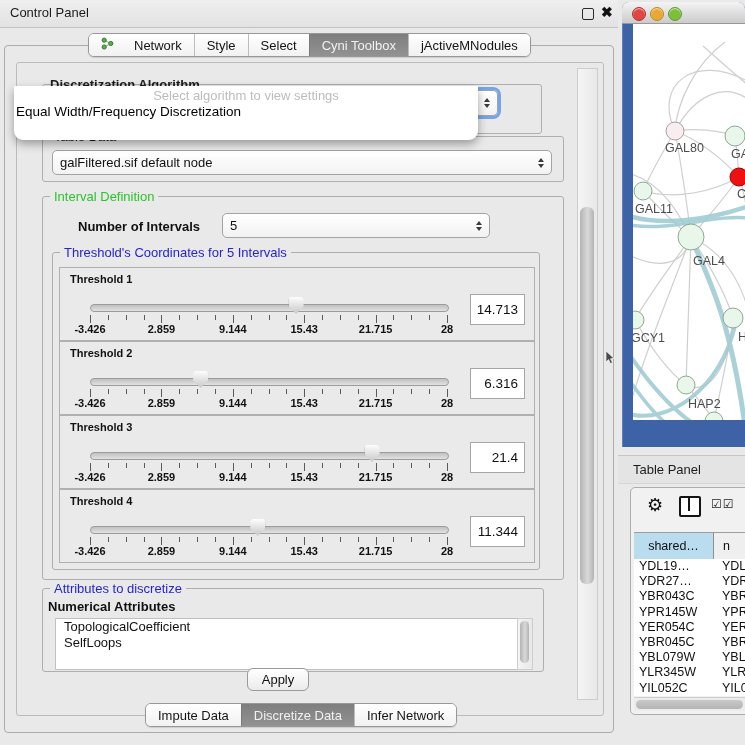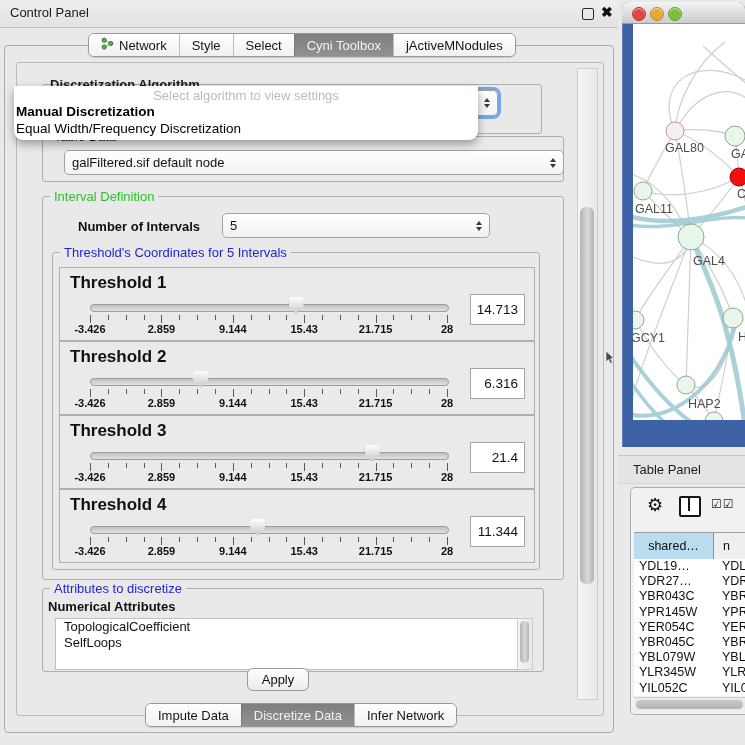--- a/index.html
+++ b/index.html
@@ -12,21 +12,21 @@
   .titlebar .tt{position:absolute;left:10px;top:5px;font-size:13px;color:#1c1c1c}
   .float-ic{position:absolute;left:582px;top:8px;width:10px;height:10px;border:1.6px solid #2b2b2b;border-radius:2px}
   .close-ic{position:absolute;left:601px;top:4px;font-size:14px;font-weight:bold;color:#111}
   .pane{border:1px solid #ababab;border-radius:4px;background:#e9e9e9}
   .outer-pane{left:4px;top:45px;width:608px;height:686px}
   .inner-pane{left:16px;top:62px;width:586px;height:652px;border:1px solid #bcbcbc;border-radius:3px}
   .viewport{left:20px;top:66px;width:556px;height:632px;overflow:hidden}
   
   .seg{display:flex;height:22px;border:1px solid #979797;border-radius:6px;background:#fff;
        overflow:hidden;box-shadow:0 1px 1px rgba(0,0,0,.12);z-index:4}
-  .seg-item{display:flex;align-items:center;gap:5px;padding:0 12px;font-size:13px;color:#141414;
+  .seg-item{display:flex;align-items:center;gap:20px;padding:0 12px;font-size:13px;color:#141414;
             background:linear-gradient(#ffffff,#f1f1f1);border-left:1px solid #bdbdbd;white-space:nowrap}
   .seg-item:first-child{border-left:none}
   .seg-item.sel{background:linear-gradient(#7e7e7e,#929292);color:#f1f1f1;border-left-color:#7a7a7a}
   
   .gbox{position:absolute;border:1px solid #aeaeae;border-radius:3px}
   .gtitle{position:absolute;top:-8px;left:7px;background:#e9e9e9;padding:0 4px;font-size:13px;color:#1d1d1d;white-space:nowrap}
   .gtitle.green{color:#2bc42b}
   .gtitle.blue{color:#2424d6}
   
   .combo{position:absolute;display:flex;align-items:center;background:linear-gradient(#ffffff,#f2f2f2);
@@ -36,21 +36,21 @@
   .spin .up{width:0;height:0;border-left:3.6px solid transparent;border-right:3.6px solid transparent;border-bottom:4.6px solid #3a3a3a}
   .spin .dn{width:0;height:0;border-left:3.6px solid transparent;border-right:3.6px solid transparent;border-top:4.6px solid #3a3a3a}
   
   .pop{position:absolute;left:14px;top:86px;width:464px;height:54px;background:#fff;
        border-radius:0 0 9px 9px;box-shadow:0 4px 10px rgba(0,0,0,.35);z-index:10;overflow:hidden}
   .pop-hint{text-align:center;color:#bcbcbc;font-size:13px;height:18px;line-height:19px}
   .pop-opt{font-size:13.5px;color:#000;height:16.5px;line-height:16.5px;padding-left:2px}
   .pop-opt.bold{font-weight:bold}
   
   .th-box{position:absolute;left:6px;width:474px;height:72px;border:1px solid #b0b0b0;background:#eaeaea}
-  .th-label{position:absolute;left:10px;top:5px;font-size:17px;font-weight:bold;color:#111}
+  .th-label{position:absolute;left:10px;top:5px;font-size:11px;font-weight:bold;color:#111}
   .track{position:absolute;left:30px;top:36px;width:357px;height:6px;border:1px solid #9c9c9c;border-radius:4px;
          background:linear-gradient(#c0c0c0,#e2e2e2)}
   .thumb{position:absolute;top:29px;width:15px;height:17px;background:linear-gradient(#fdfdfd,#c7c7c7);
          clip-path:polygon(12% 0,88% 0,100% 15%,100% 55%,50% 100%,0 55%,0 15%);filter:drop-shadow(0 0 1px #777);z-index:2}
   .tick{position:absolute;top:47px;width:1px;background:#5a5a5a}
   .ticklbl{position:absolute;top:55px;transform:translateX(-50%);font-size:11px;font-weight:bold;color:#111;white-space:nowrap}
   .valbox{position:absolute;left:410px;top:26px;width:55px;height:31px;background:#fff;border:1px solid #a5a5a5;
           font-size:13.5px;color:#111;display:flex;align-items:center;justify-content:flex-end;padding-right:6px;box-sizing:border-box}
   
   .list{position:absolute;background:#fff;border:1px solid #c0c0c0;overflow:hidden;font-size:13px;color:#111}
@@ -128,21 +128,21 @@
   <div class="combo focus" style="left:32px;top:24px;width:446px;height:26px">
     <span class="spin">
         <i class="up"></i>
         <i class="dn"></i>
       </span>
   </div>
 
   <div class="gbox" style="left:22px;top:70px;width:520px;height:44px">
     <span class="gtitle">Table Data</span>
   </div>
-  <div class="combo" style="left:44px;top:84px;width:500px;height:25px">
+  <div class="combo" style="left:32px;top:84px;width:500px;height:25px">
     <span>galFiltered.sif default node</span>
     <span class="spin">
         <i class="up"></i>
         <i class="dn"></i>
       </span>
   </div>
 
   <div class="gbox" style="left:22px;top:130px;width:520px;height:382px">
     <span class="gtitle green">Interval Definition</span>
   </div>
@@ -308,21 +308,20 @@
   </div>
 </div>
 
 <div class="abs vsb" style="left:577px;top:68px;width:19px;height:630px">
   <div class="vthumb" style="left:2px;top:138px;width:14px;height:377px"></div>
 </div>
 
 <div class="pop">
   <div class="pop-hint">Select algorithm to view settings</div>
   <div id="popup-opts">
-      <div class="pop-opt bold">Manual Discretization</div>
       <div class="pop-opt">Equal Width/Frequency Discretization</div>
     </div>
 </div>
 
 <div class="abs seg" id="bottom-tabs" style="left:145px;top:703px">
     <div class="seg-item">
       <span>Impute Data</span>
     </div>
     <div class="seg-item sel">
       <span>Discretize Data</span>

